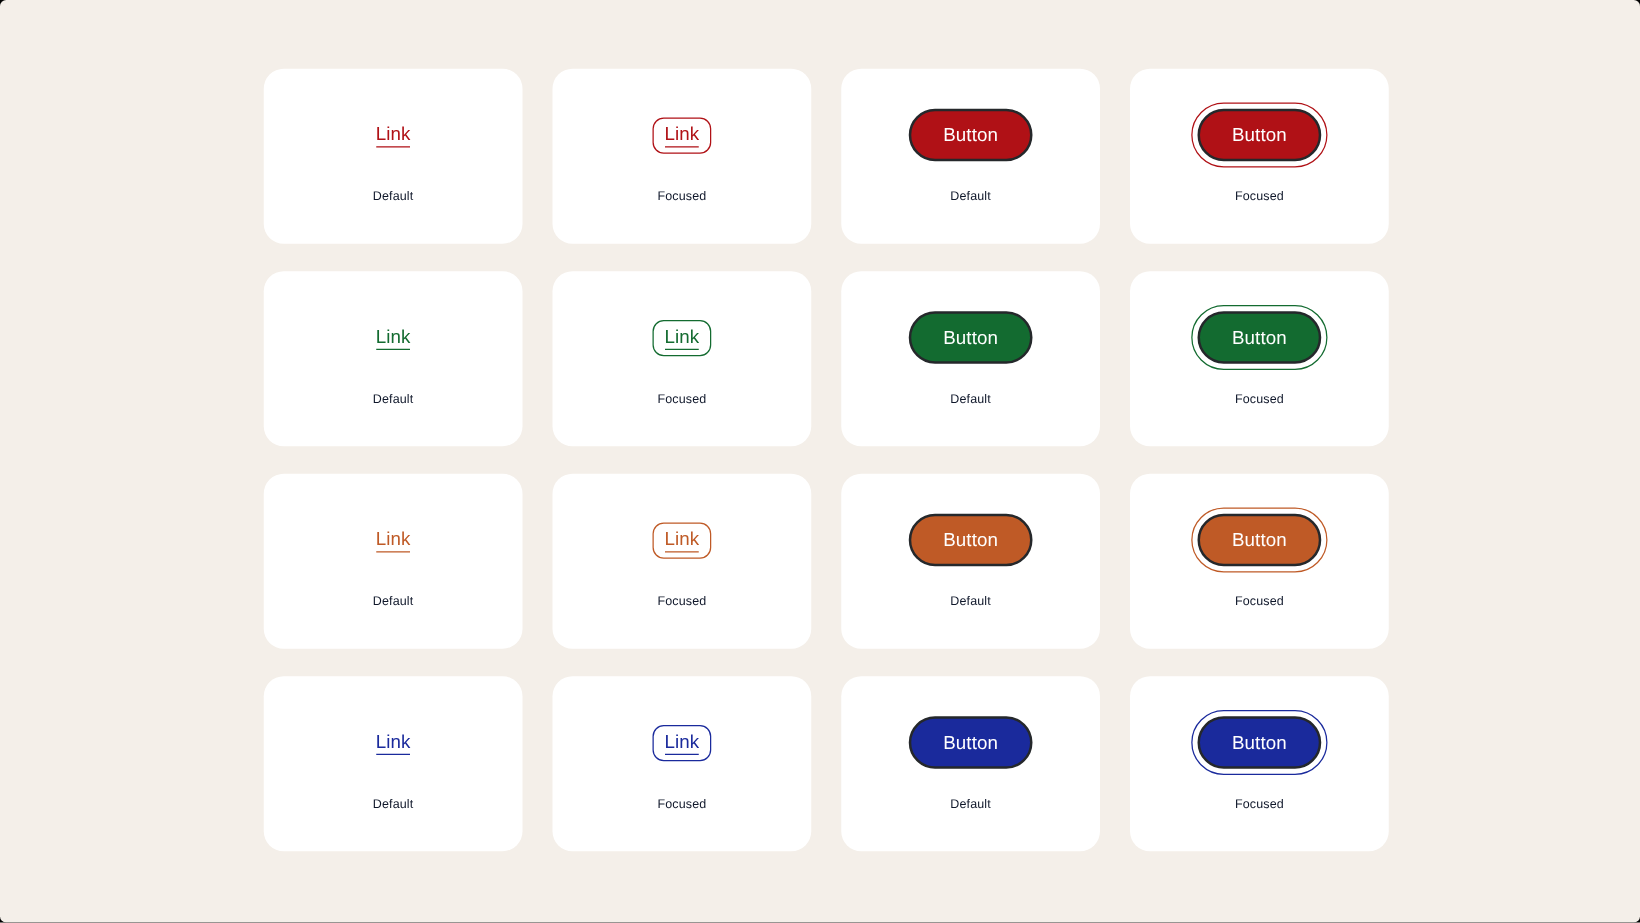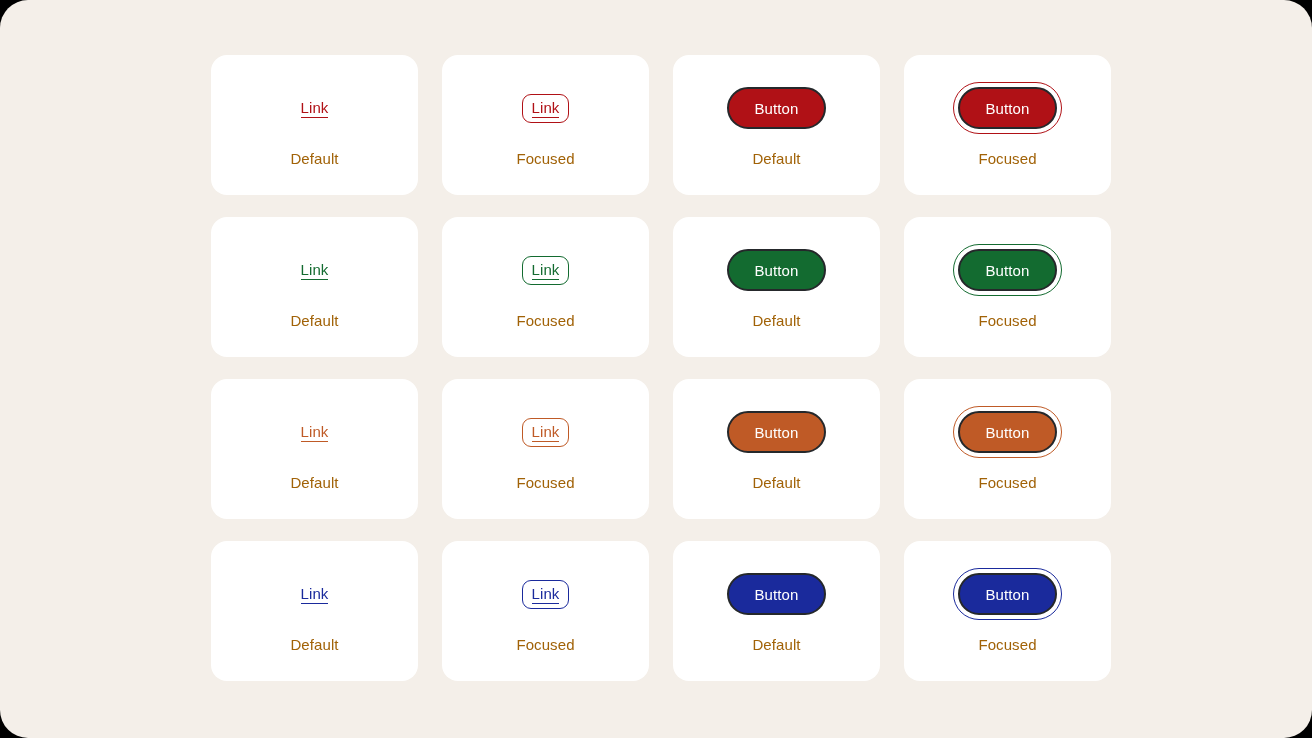--- a/index.html
+++ b/index.html
@@ -14,21 +14,21 @@
   body {
     background: #000000;
     font-family: "Liberation Sans", sans-serif;
   }
 
   #page {
     position: relative;
     width: 1312px;
     height: 738px;
     background: #F4EFE9;
-    border-radius: 28px;
+    border-radius: 5px;
     overflow: hidden;
     padding-left: 34px;
   }
 
   
   #grid {
     position: absolute;
     left: 211px;
     top: 55px;
     display: grid;
@@ -50,23 +50,23 @@
 
   .slot {
     height: 66px;
     display: flex;
     align-items: center;
     justify-content: center;
     width: 100%;
   }
 
   .caption {
-    font-size: 15px;
+    font-size: 10px;
     line-height: 1;
-    color: #a16207;
+    color: #0f172a;
     letter-spacing: 0.1px;
     height: 34px;
     display: flex;
     align-items: center;
     justify-content: center;
   }
 
   
   .lnk {
     font-size: 15px;

